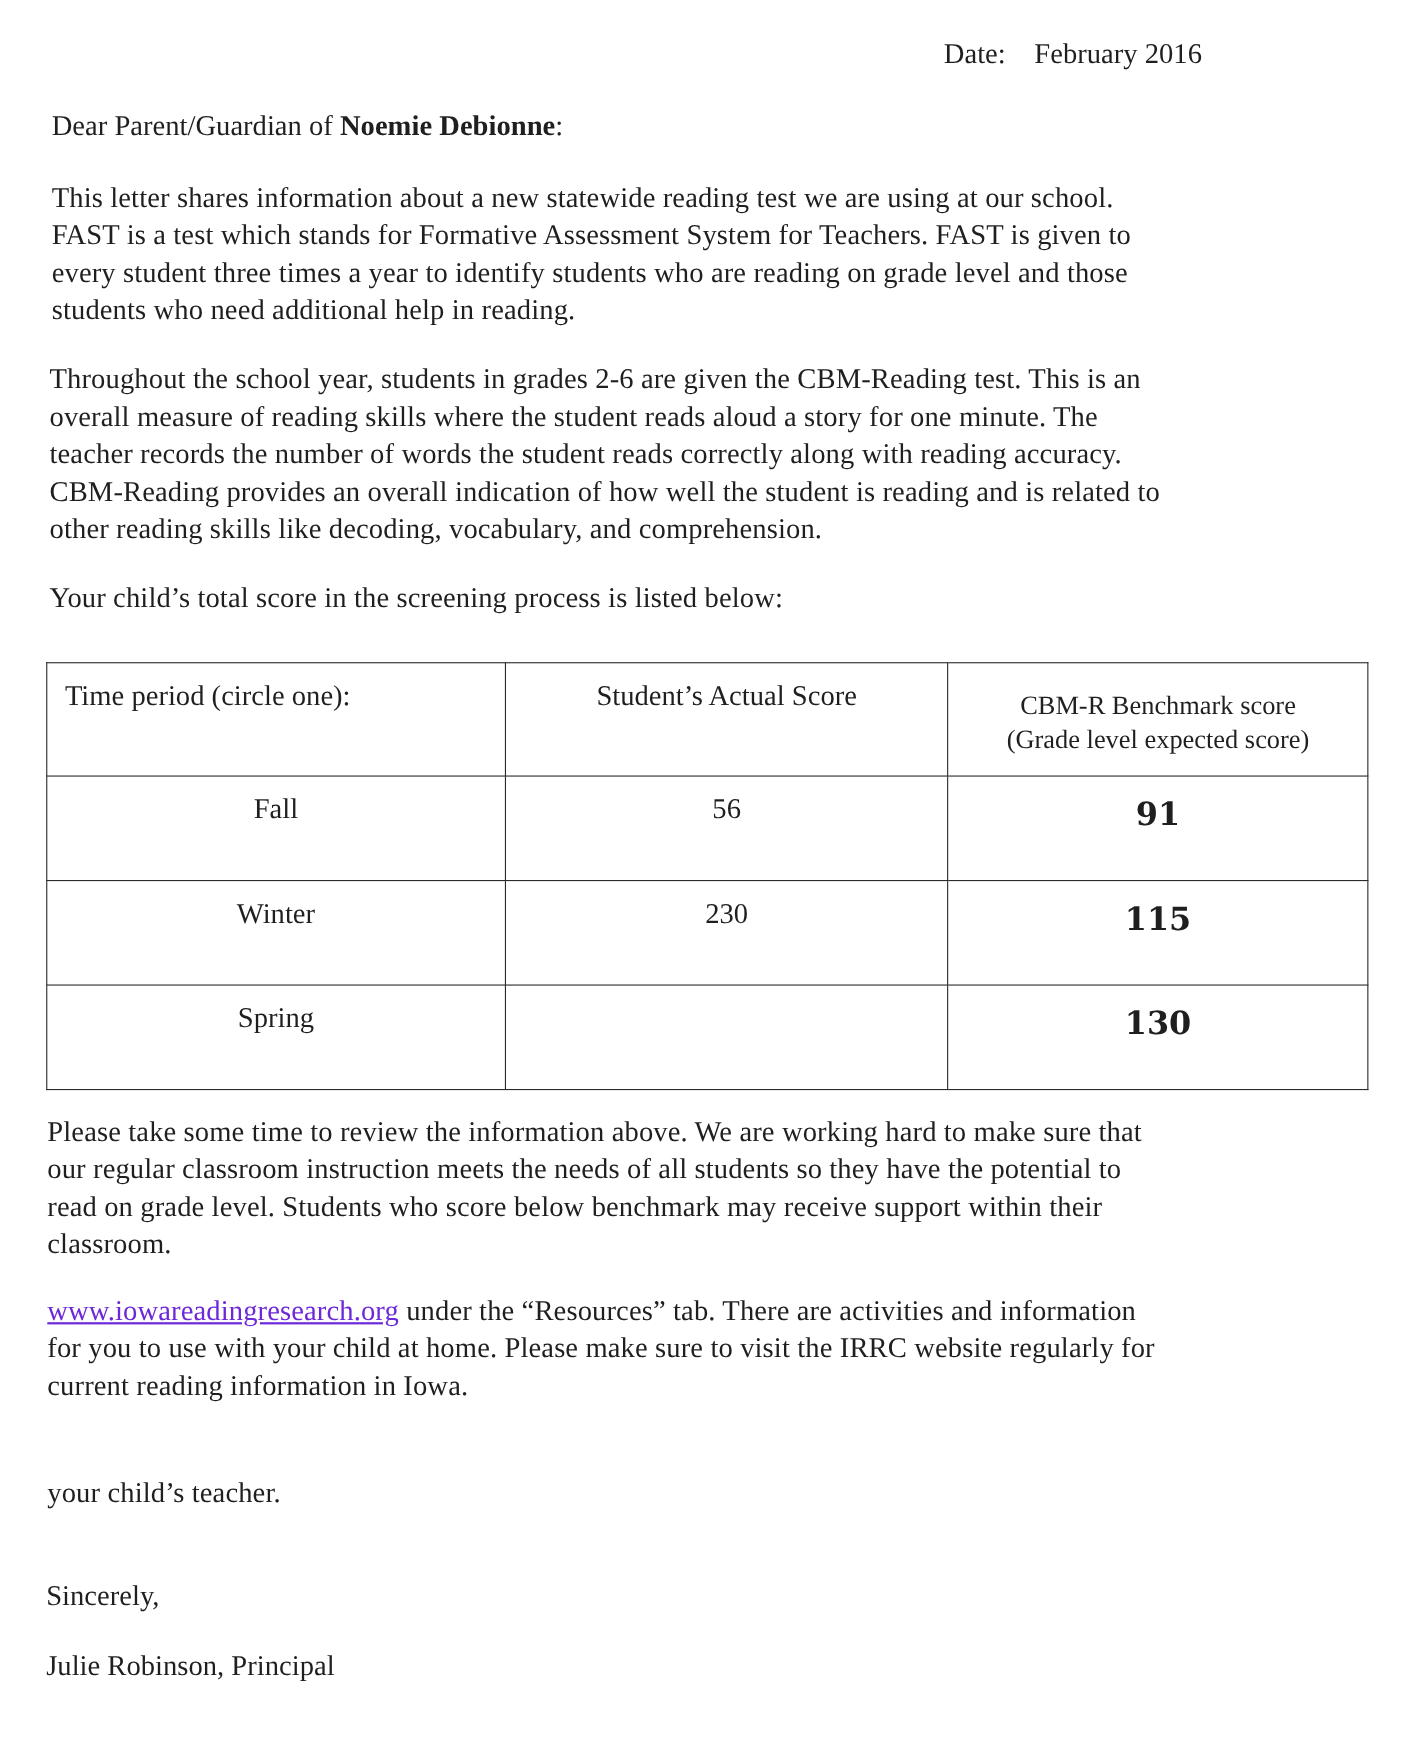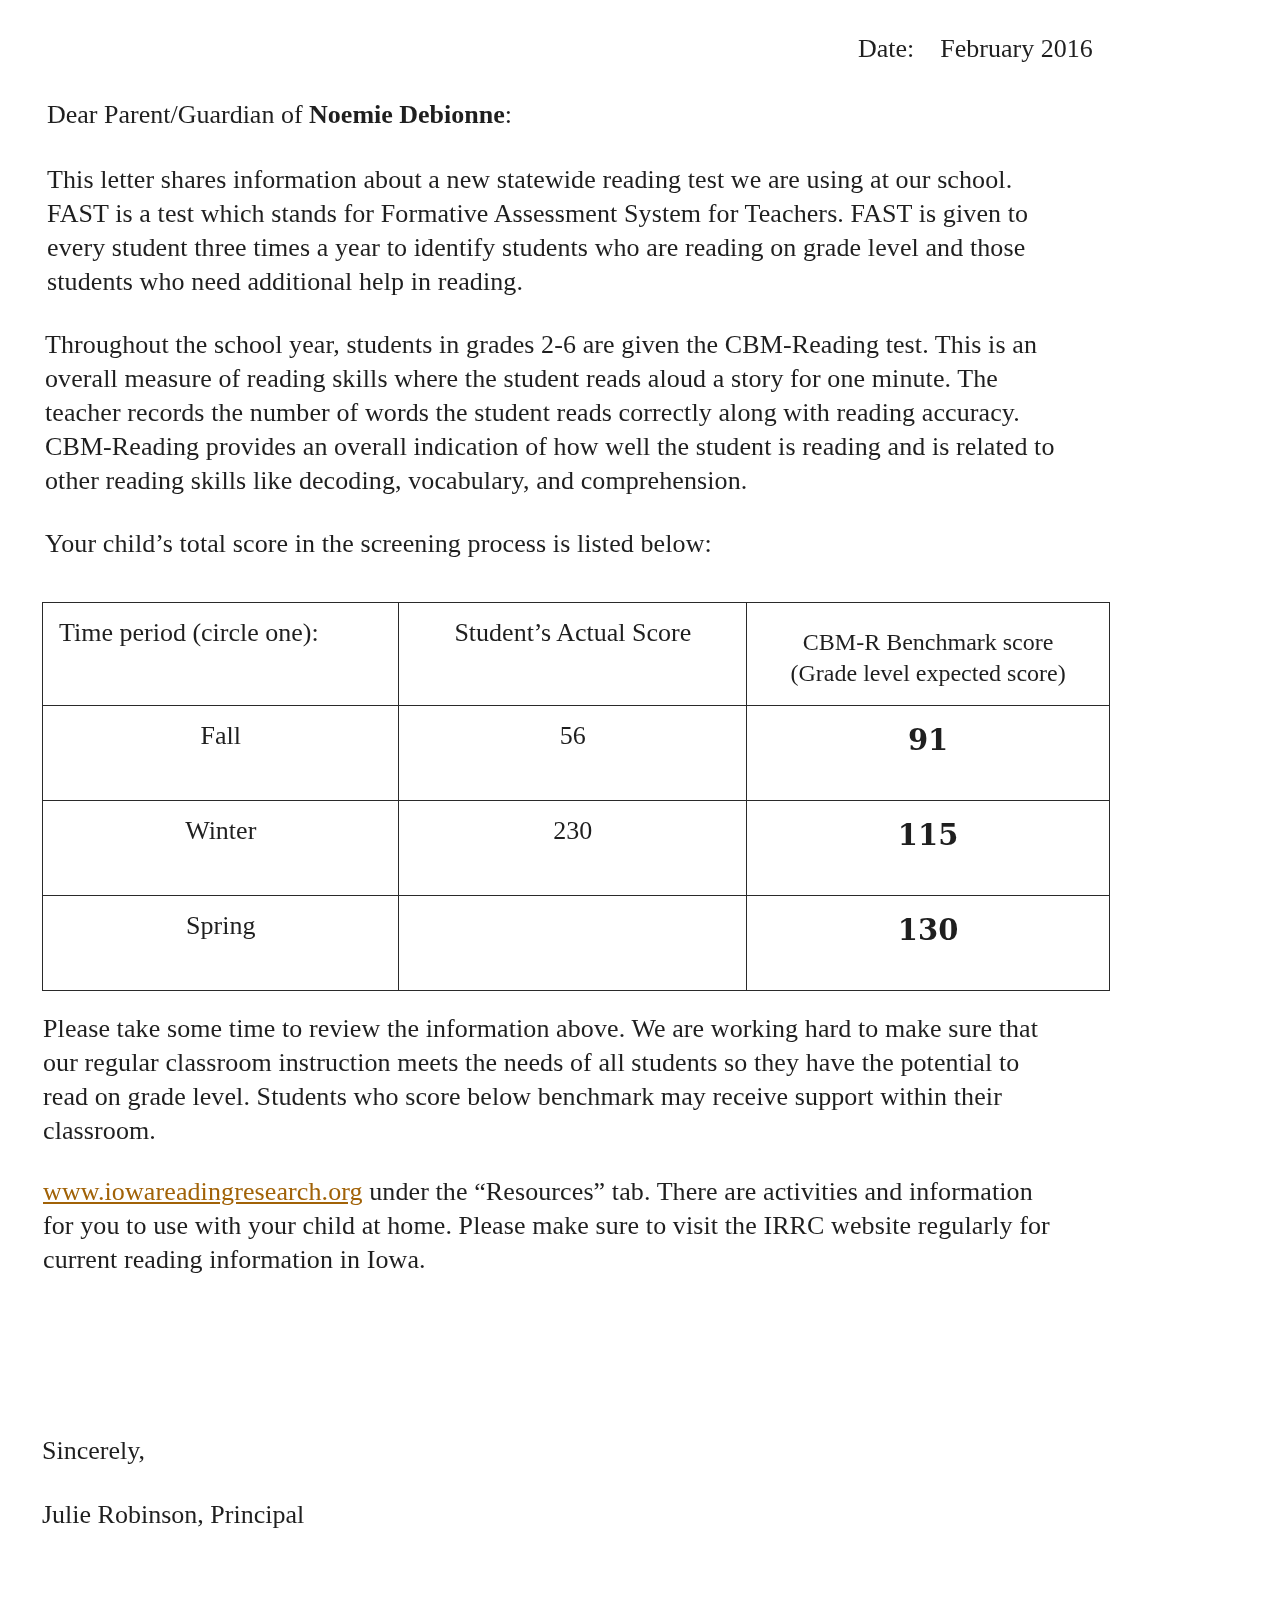--- a/index.html
+++ b/index.html
@@ -11,36 +11,36 @@
   .abs { position: absolute; }
   .txt { font-size: 26px; line-height: 34px; letter-spacing: 0.1px; }
   .line { white-space: nowrap; display: block; }
   #date { left: 858px; top: 34px; font-size: 26px; }
   #date .lbl { margin-right: 26px; }
   #salutation { left: 47px; top: 100px; font-size: 26px; }
   #salutation .name { font-weight: bold; text-underline-offset: 4px; }
   #p1 { left: 47px; top: 163px; }
   #p2 { left: 45px; top: 328px; }
   #p3 { left: 45px; top: 527px; }
-  #scores { left: 42px; top: 602px; border-collapse: collapse; width: 1068px; border-radius: 21px; }
+  #scores { left: 42px; top: 602px; border-collapse: collapse; width: 1202px; border-radius: 21px; }
   #scores td {
     border: 1.5px solid #2a2a2a; vertical-align: top; text-align: center;
     font-size: 26px; line-height: 32px; padding-top: 14px;
   }
   #scores tr.head td { height: 77px; padding-top: 14px; }
   #scores tr.head td.first { text-align: left; padding-left: 16px; }
   #scores tr.head td.bench { font-size: 24px; line-height: 31px; padding-top: 24px; }
   #scores tr.row td { height: 75px; }
   #scores td.c1 { width: 410px; }
   #scores td.c2 { width: 410px; }
   #scores td.c3 { width: 382px; }
   #scores td.bold { font-family: "DejaVu Serif", serif; font-weight: bold; font-size: 29px; padding-top: 18px; }
   #p4 { left: 43px; top: 1012px; font-family: Liberation Serif, serif; }
   #p5 { left: 43px; top: 1175px; }
-  #p5 .link { color: #a16207; text-decoration: underline; cursor: pointer; }
+  #p5 .link { color: #6d28d9; text-decoration: underline; cursor: pointer; }
   #p6 { left: 43px; top: 1340px; }
   #closing { left: 42px; top: 1436px; font-size: 26px; }
   #signature { left: 42px; top: 1500px; font-size: 26px; }
 </style>
 </head>
 <body>
 
 <div id="date" class="abs">
   <span class="lbl">Date:</span><span>February 2016</span>
 </div>
@@ -104,16 +104,17 @@
   <span class="line">classroom.</span>
 </div>
 
 <div id="p5" class="abs txt">
   <span class="line"><a class="link">www.iowareadingresearch.org</a><span> under the “Resources” tab.  There are activities and information</span></span>
   <span class="line">for you to use with your child at home.  Please make sure to visit the IRRC website regularly for</span>
   <span class="line">current reading information in Iowa.</span>
 </div>
 
 <div id="p6" class="abs txt">
+  <span class="line">your child’s teacher.</span>
 </div>
 
 <div id="closing" class="abs">Sincerely,</div>
 <div id="signature" class="abs">Julie Robinson, Principal</div>
 
 </body></html>

